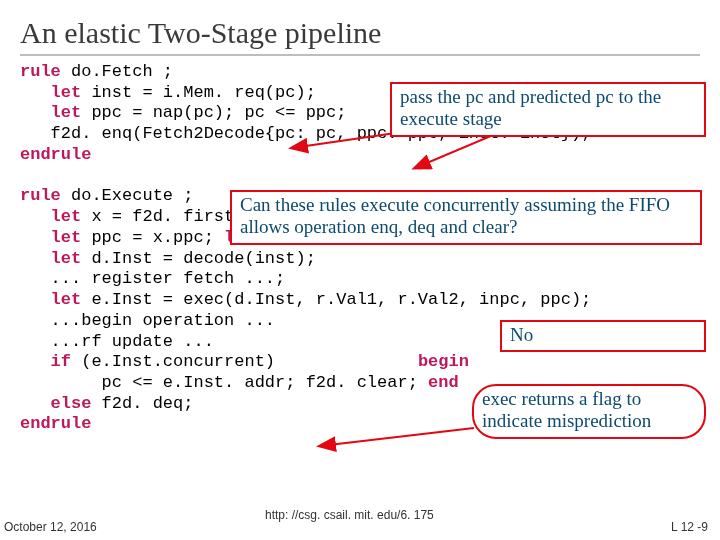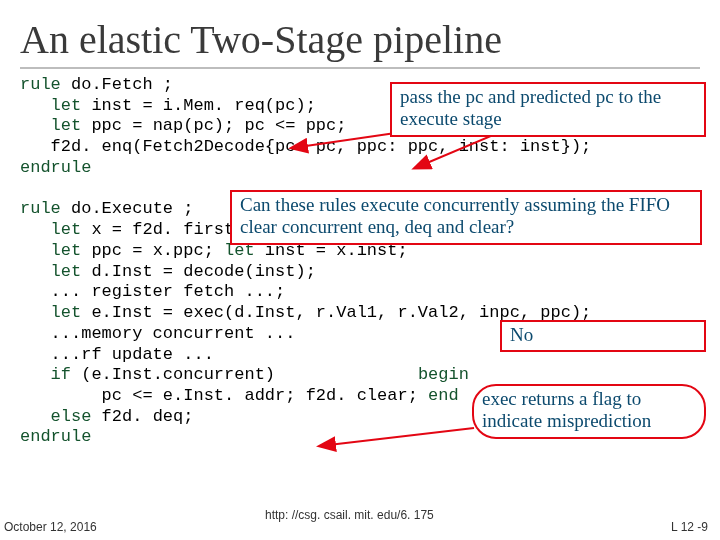--- a/index.html
+++ b/index.html
@@ -13,39 +13,39 @@
   }
   .slide {
     position: relative;
     width: 720px;
     height: 540px;
     box-sizing: border-box;
     padding: 10px 20px 0 20px;
   }
   .title {
     font-family: "Comic Sans MS", "Comic Sans", cursive;
-    font-size: 40px;
+    font-size: 30px;
     color: #3a3a3a;
     font-weight: normal;
     margin: 6px 0 4px 0;
     white-space: nowrap;
   }
   .hr {
     border-top: 2px solid #bdbdbd;
     margin: 2px 0 6px 0;
   }
   .code {
     position: relative;
     font-family: "Courier New", Courier, monospace;
     font-size: 17px;
     line-height: 1.22;
     color: #000;
     white-space: pre;
   }
-  .kw { color: #14532d; font-weight: normal; }
+  .kw { color: #be185d; font-weight: bold; }
   .call1, .call2, .call3, .call4, .call5 {
     position: absolute;
     border: 2px solid #e30613;
     background: #fff;
     font-family: "Comic Sans MS", "Comic Sans", cursive;
     font-size: 19px;
     color: #0c4a6e;
     padding: 2px 8px 4px 8px;
     z-index: 5;
     line-height: 1.18;
@@ -87,29 +87,29 @@
 <span class="kw">   let</span><span> ppc = nap(pc); pc &lt;= ppc;</span>
 <span>   f2d. enq(Fetch2Decode{pc: pc, ppc: ppc, inst: inst});</span>
 <span class="kw">endrule</span>
 <span></span>
 <span class="kw">rule</span><span> do.Execute ;</span>
 <span class="kw">   let</span><span> x = f2d. first; </span><span class="kw">let</span><span> inpc = x.pc;</span>
 <span class="kw">   let</span><span> ppc = x.ppc; </span><span class="kw">let</span><span> inst = x.inst;</span>
 <span class="kw">   let</span><span> d.Inst = decode(inst);</span>
 <span>   ... register fetch ...; </span>
 <span class="kw">   let</span><span> e.Inst = exec(d.Inst, r.Val1, r.Val2, inpc, ppc);</span>
-<span>   ...memory concurrent ...</span>
+<span>   ...begin operation ...</span>
 <span>   ...rf update ...</span>
 <span class="kw">   if</span><span> (e.Inst.concurrent)              </span><span class="kw">begin</span>
 <span>        pc &lt;= e.Inst. addr; f2d. clear; </span><span class="kw">end</span>
 <span class="kw">   else</span><span> f2d. deq;</span>
 <span class="kw">endrule</span></div>
 
   <div class="call1">pass the pc and  predicted pc to the execute stage</div>
-  <div class="call2">Can these rules execute concurrently assuming the FIFO clear concurrent enq, deq and clear?</div>
+  <div class="call2">Can these rules execute concurrently assuming the FIFO allows operation enq, deq and clear?</div>
   <div class="call3">
     <span>No</span><br>
   </div>
   <div class="call4">exec returns a flag to indicate misprediction</div>
 
   <svg class="arrows">
     <defs>
       <marker id="arr" markerWidth="10" markerHeight="8" refX="8" refY="4" orient="auto">
         <path d="M0,0 L10,4 L0,8 z" fill="#e30613"></path>
       </marker>

